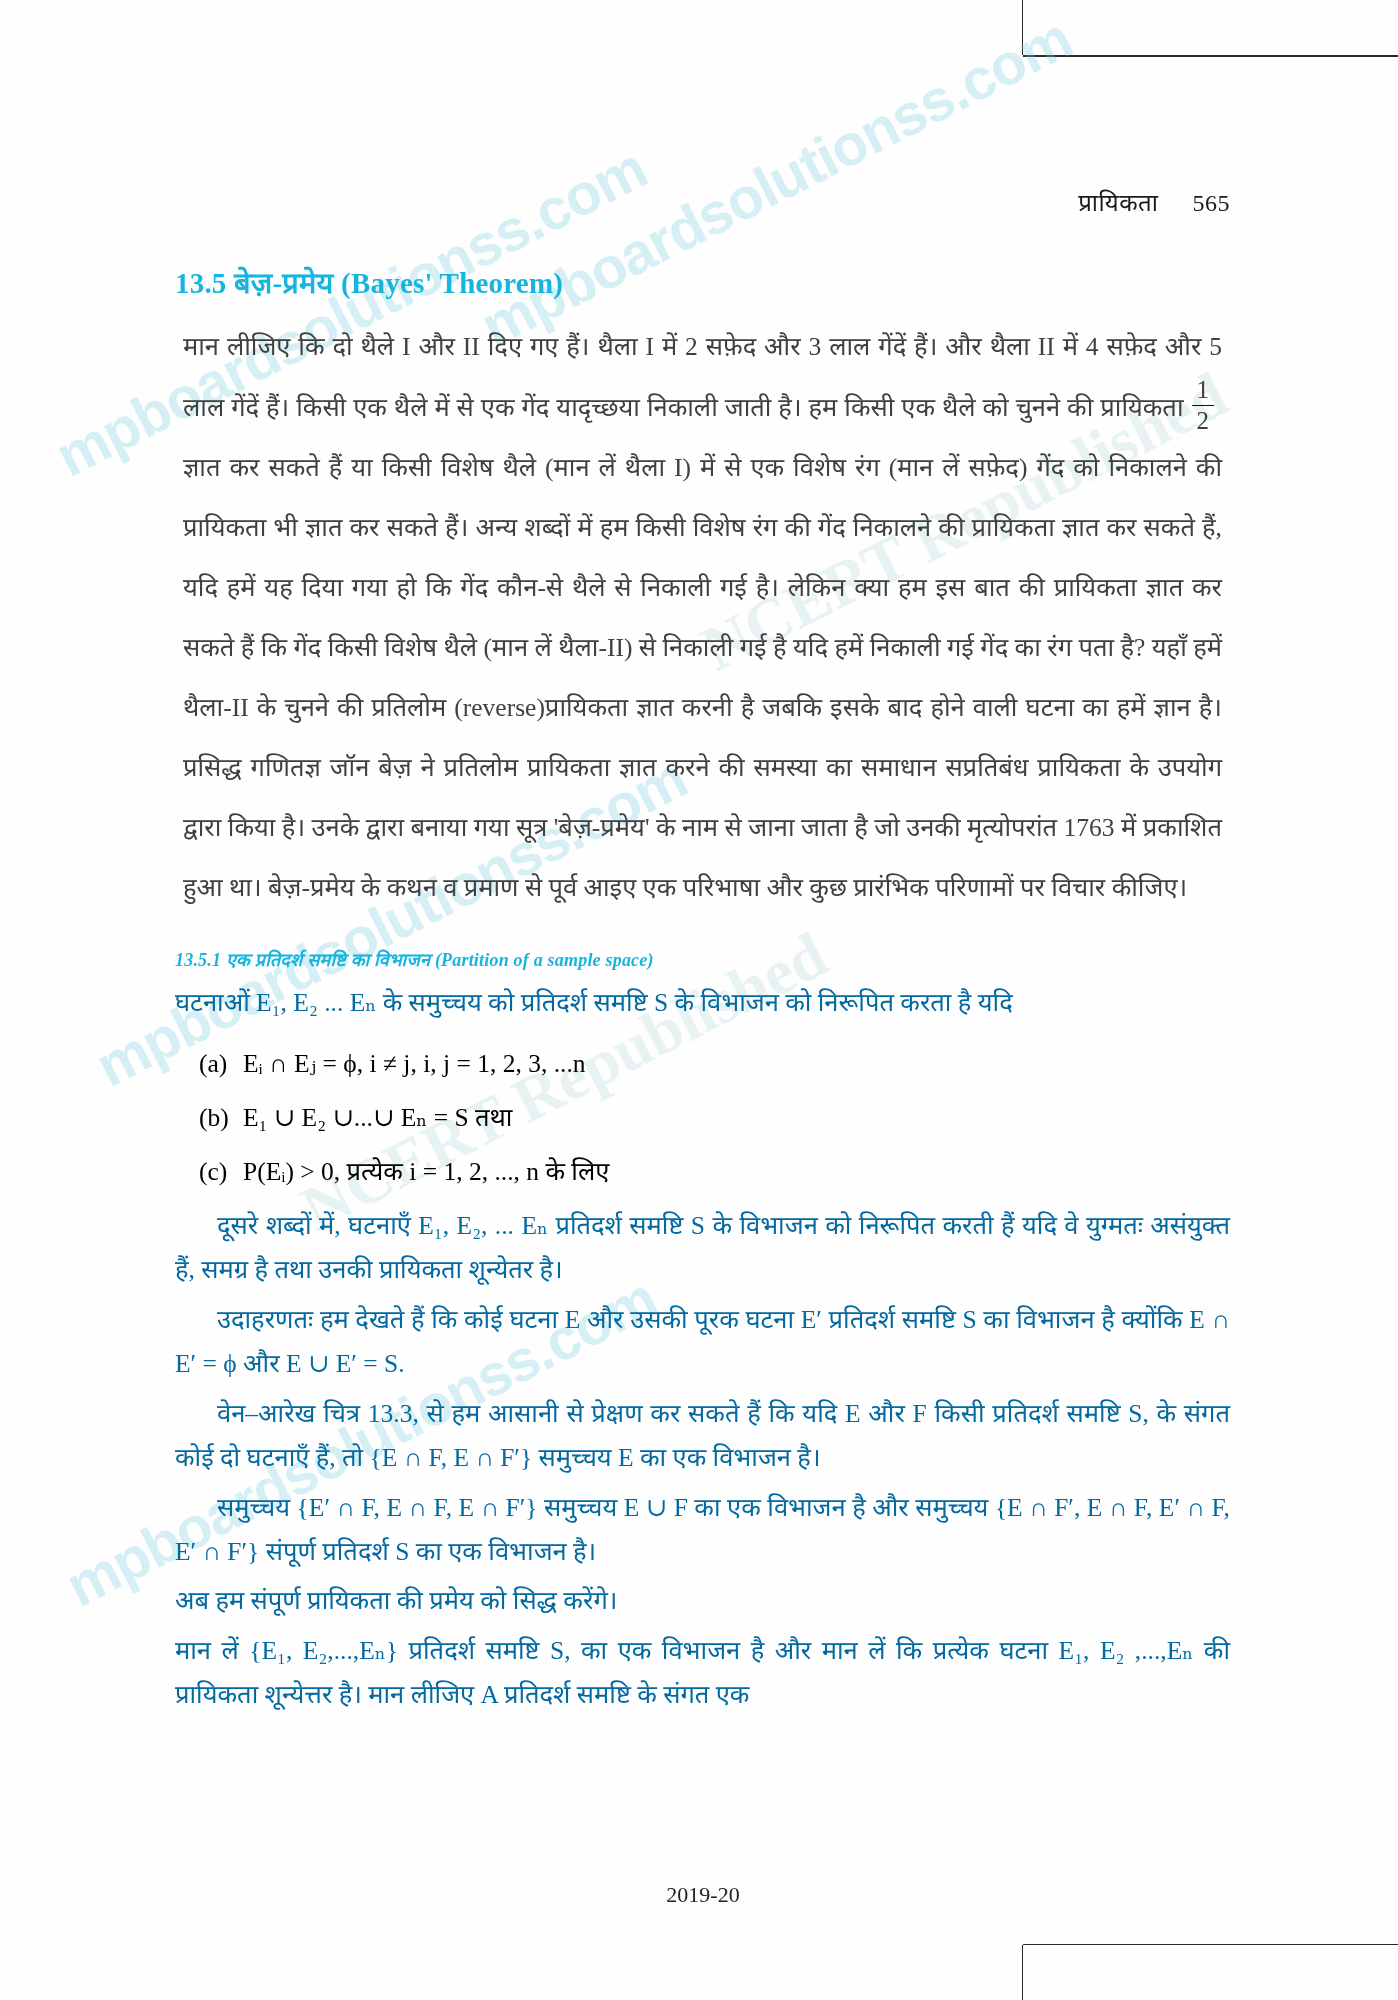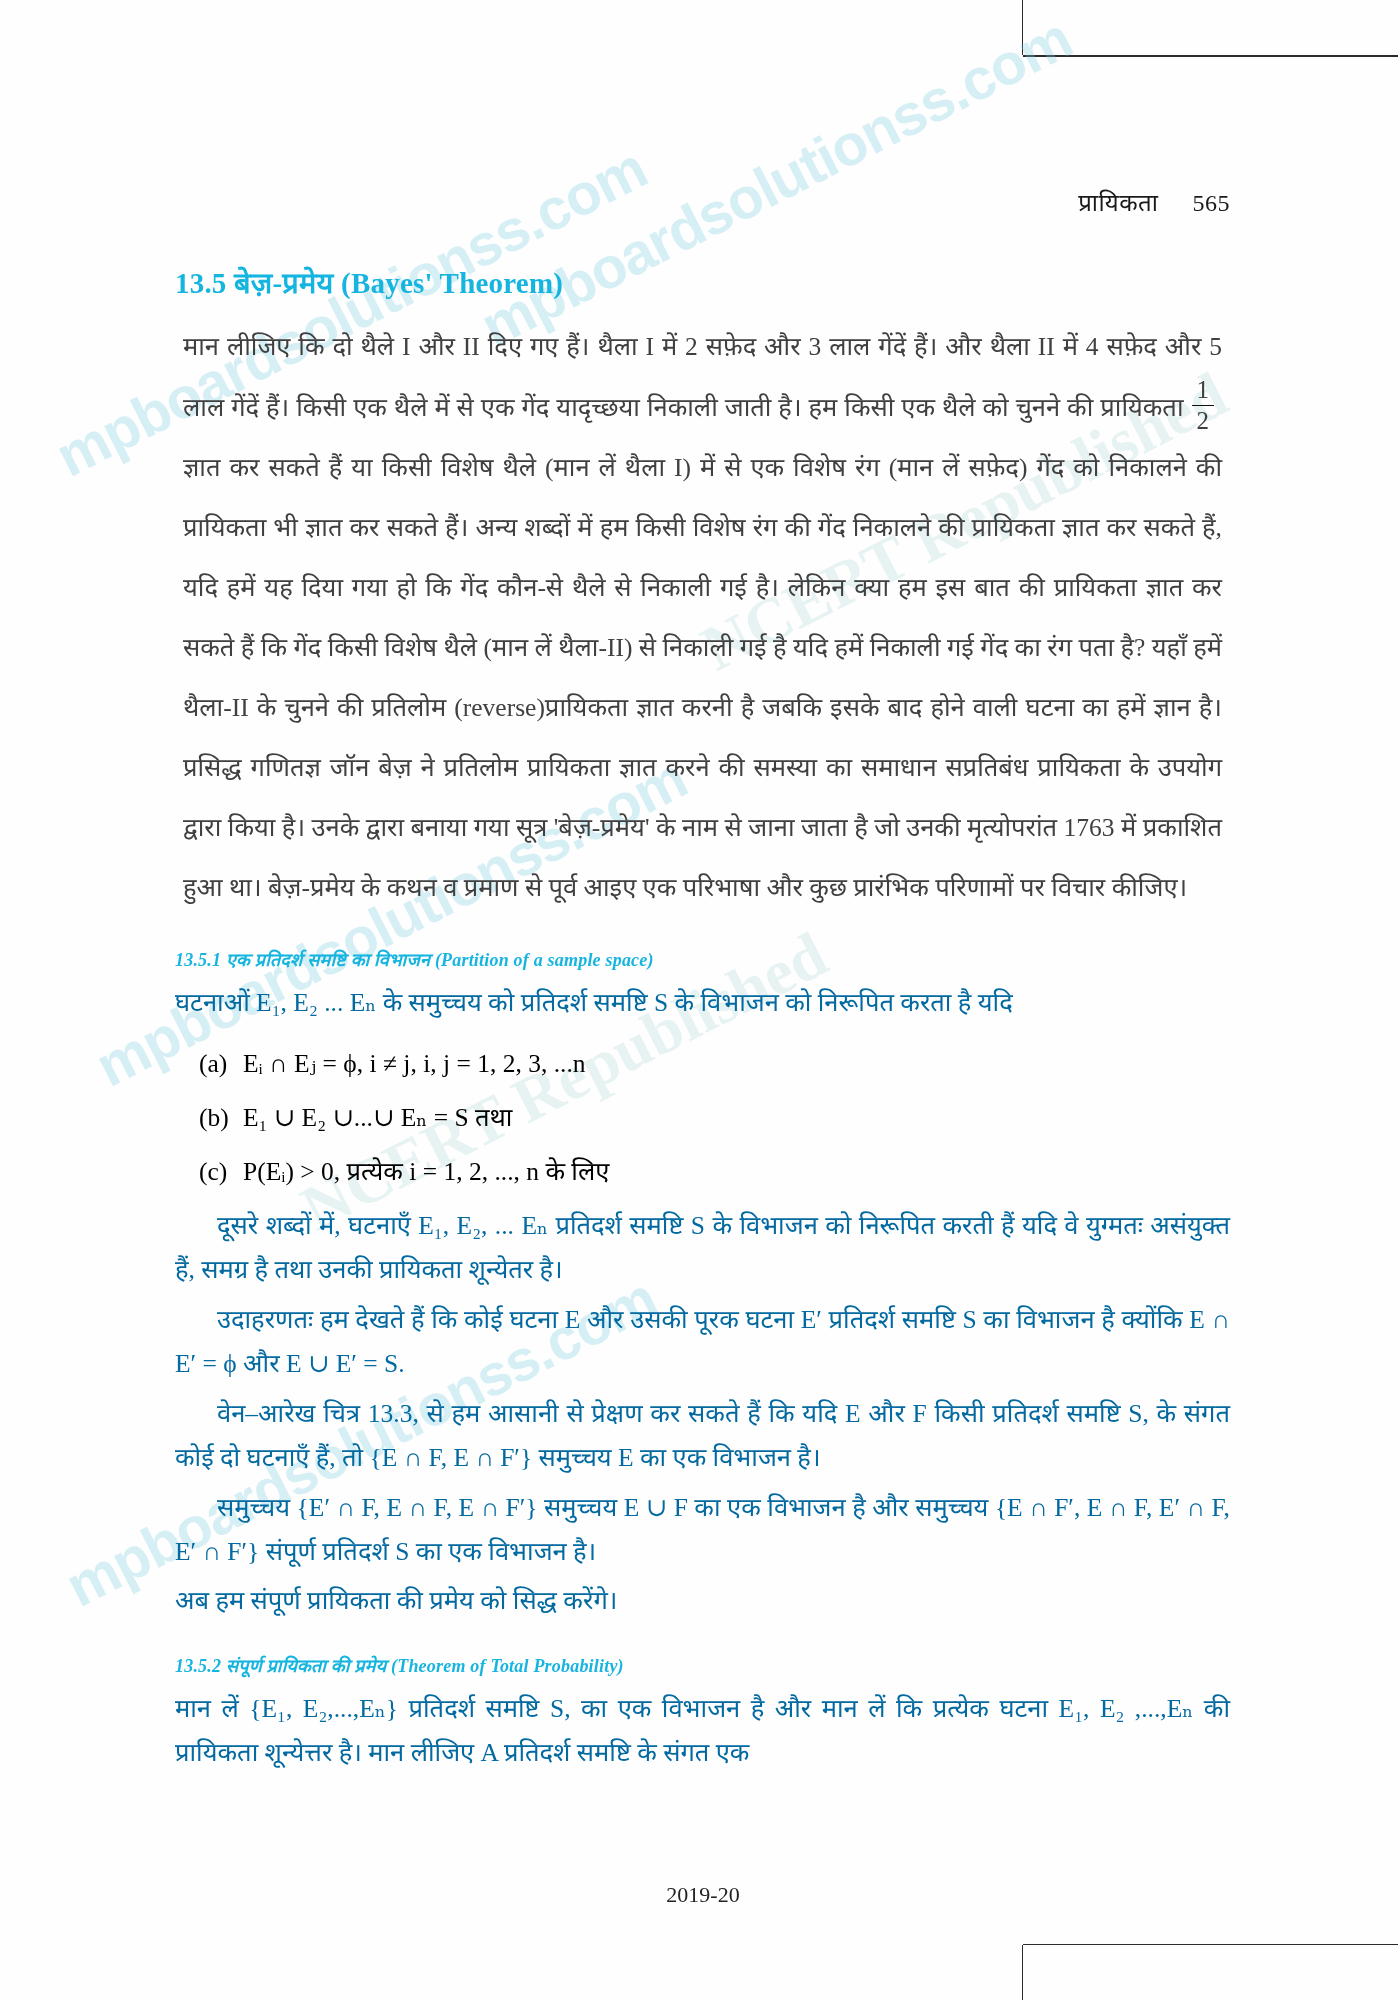--- a/index.html
+++ b/index.html
@@ -211,25 +211,20 @@
         <span class="txt">P(Eᵢ) &gt; 0, प्रत्येक i = 1, 2, ..., n के लिए</span>
       </li>
     </ul>
 
     <p class="body indent">दूसरे शब्दों में, घटनाएँ E₁, E₂, ... Eₙ प्रतिदर्श समष्टि S के विभाजन को निरूपित करती हैं यदि वे युग्मतः असंयुक्त हैं, समग्र है तथा उनकी प्रायिकता शून्येतर है।</p>
     <p class="body indent">उदाहरणतः हम देखते हैं कि कोई घटना E और उसकी पूरक घटना E′ प्रतिदर्श समष्टि S का विभाजन है क्योंकि E ∩ E′ = ϕ और E ∪ E′ = S.</p>
     <p class="body indent">वेन–आरेख चित्र 13.3, से हम आसानी से प्रेक्षण कर सकते हैं कि यदि E और F किसी प्रतिदर्श समष्टि S, के संगत कोई दो घटनाएँ हैं, तो {E ∩ F, E ∩ F′} समुच्चय E का एक विभाजन है।</p>
     <p class="body indent">समुच्चय {E′ ∩ F, E ∩ F, E ∩ F′} समुच्चय E ∪ F का एक विभाजन है और समुच्चय {E ∩ F′, E ∩ F, E′ ∩ F, E′ ∩ F′} संपूर्ण प्रतिदर्श S का एक विभाजन है।</p>
     <p class="body noindent">अब हम संपूर्ण प्रायिकता की प्रमेय को सिद्ध करेंगे।</p>
 
-    <h3 class="subsec-head">
-      <span>13.5.2</span>
-      <span>संपूर्ण प्रायिकता की प्रमेय</span>
-      <span>(Theorem of Total Probability)</span>
-    </h3>
 
     <p class="body noindent">मान लें {E₁, E₂,...,Eₙ} प्रतिदर्श समष्टि S, का एक विभाजन है और मान लें कि प्रत्येक घटना E₁, E₂ ,...,Eₙ की प्रायिकता शून्येत्तर है। मान लीजिए A प्रतिदर्श समष्टि के संगत एक</p>
 
   </div>
 
   <div class="footer-year">2019-20</div>
 
 </div>
 
 </body></html>

